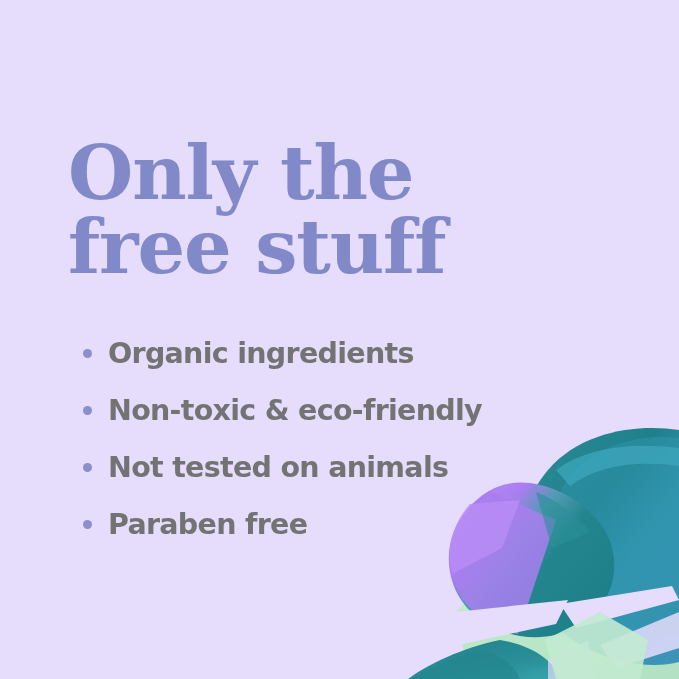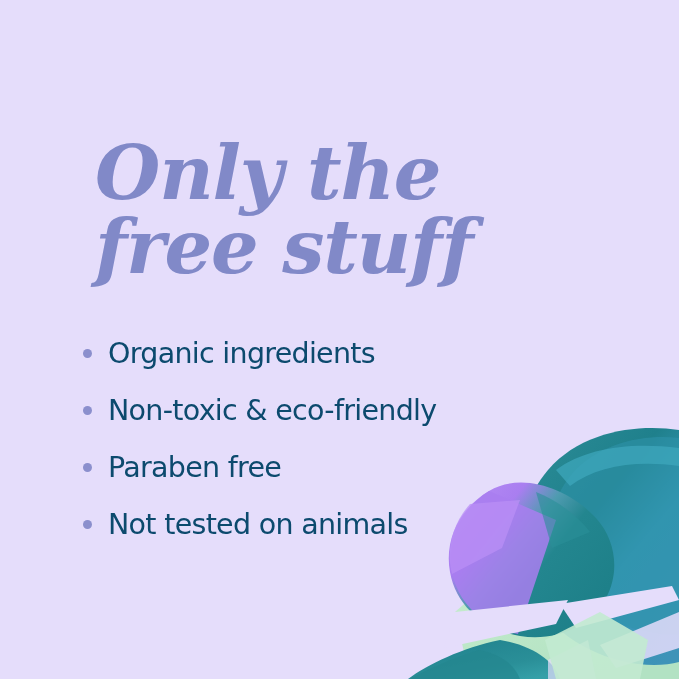--- a/index.html
+++ b/index.html
@@ -22,24 +22,23 @@
     left: 0;
     top: 0;
     width: 679px;
     height: 679px;
     pointer-events: none;
   }
 
   
   .headline {
     position: absolute;
-    left: 95px;
+    left: 68px;
     top: 136px;
     width: 520px;
-    font-style: italic;
   }
   .headline-line {
     font-family: "DejaVu Serif", "Liberation Serif", serif;
     font-weight: 700;
     font-size: 75px;
     line-height: 0.99;
     letter-spacing: -1.2px;
     color: #8189c8;
     white-space: nowrap;
   }
@@ -63,24 +62,24 @@
     width: 9px;
     height: 9px;
     border-radius: 50%;
     background: #8b8fcd;
     flex: 0 0 auto;
     margin-right: 16px;
     margin-left: 3px;
   }
   .bullet-label {
     font-family: "DejaVu Sans", "Liberation Sans", sans-serif;
-    font-weight: 400;
+    font-weight: 700;
     font-size: 28.5px;
     letter-spacing: -0.7px;
-    color: #0c4a6e;
+    color: #737373;
     white-space: nowrap;
   }
 </style>
 </head>
 <body>
 
 <div class="canvas">
 
   <div class="flower-layer">
     <svg width="679" height="679" viewBox="0 0 679 679" xmlns="http://www.w3.org/2000/svg">
@@ -175,21 +174,21 @@
     <li class="bullet-row">
       <span class="bullet-dot"></span>
       <span class="bullet-label">Organic ingredients</span>
     </li>
     <li class="bullet-row">
       <span class="bullet-dot"></span>
       <span class="bullet-label">Non-toxic &amp; eco-friendly</span>
     </li>
     <li class="bullet-row">
       <span class="bullet-dot"></span>
-      <span class="bullet-label">Paraben free</span>
+      <span class="bullet-label">Not tested on animals</span>
     </li>
     <li class="bullet-row">
       <span class="bullet-dot"></span>
-      <span class="bullet-label">Not tested on animals</span>
+      <span class="bullet-label">Paraben free</span>
     </li>
   </ul>
 
 </div>
 
 </body></html>

